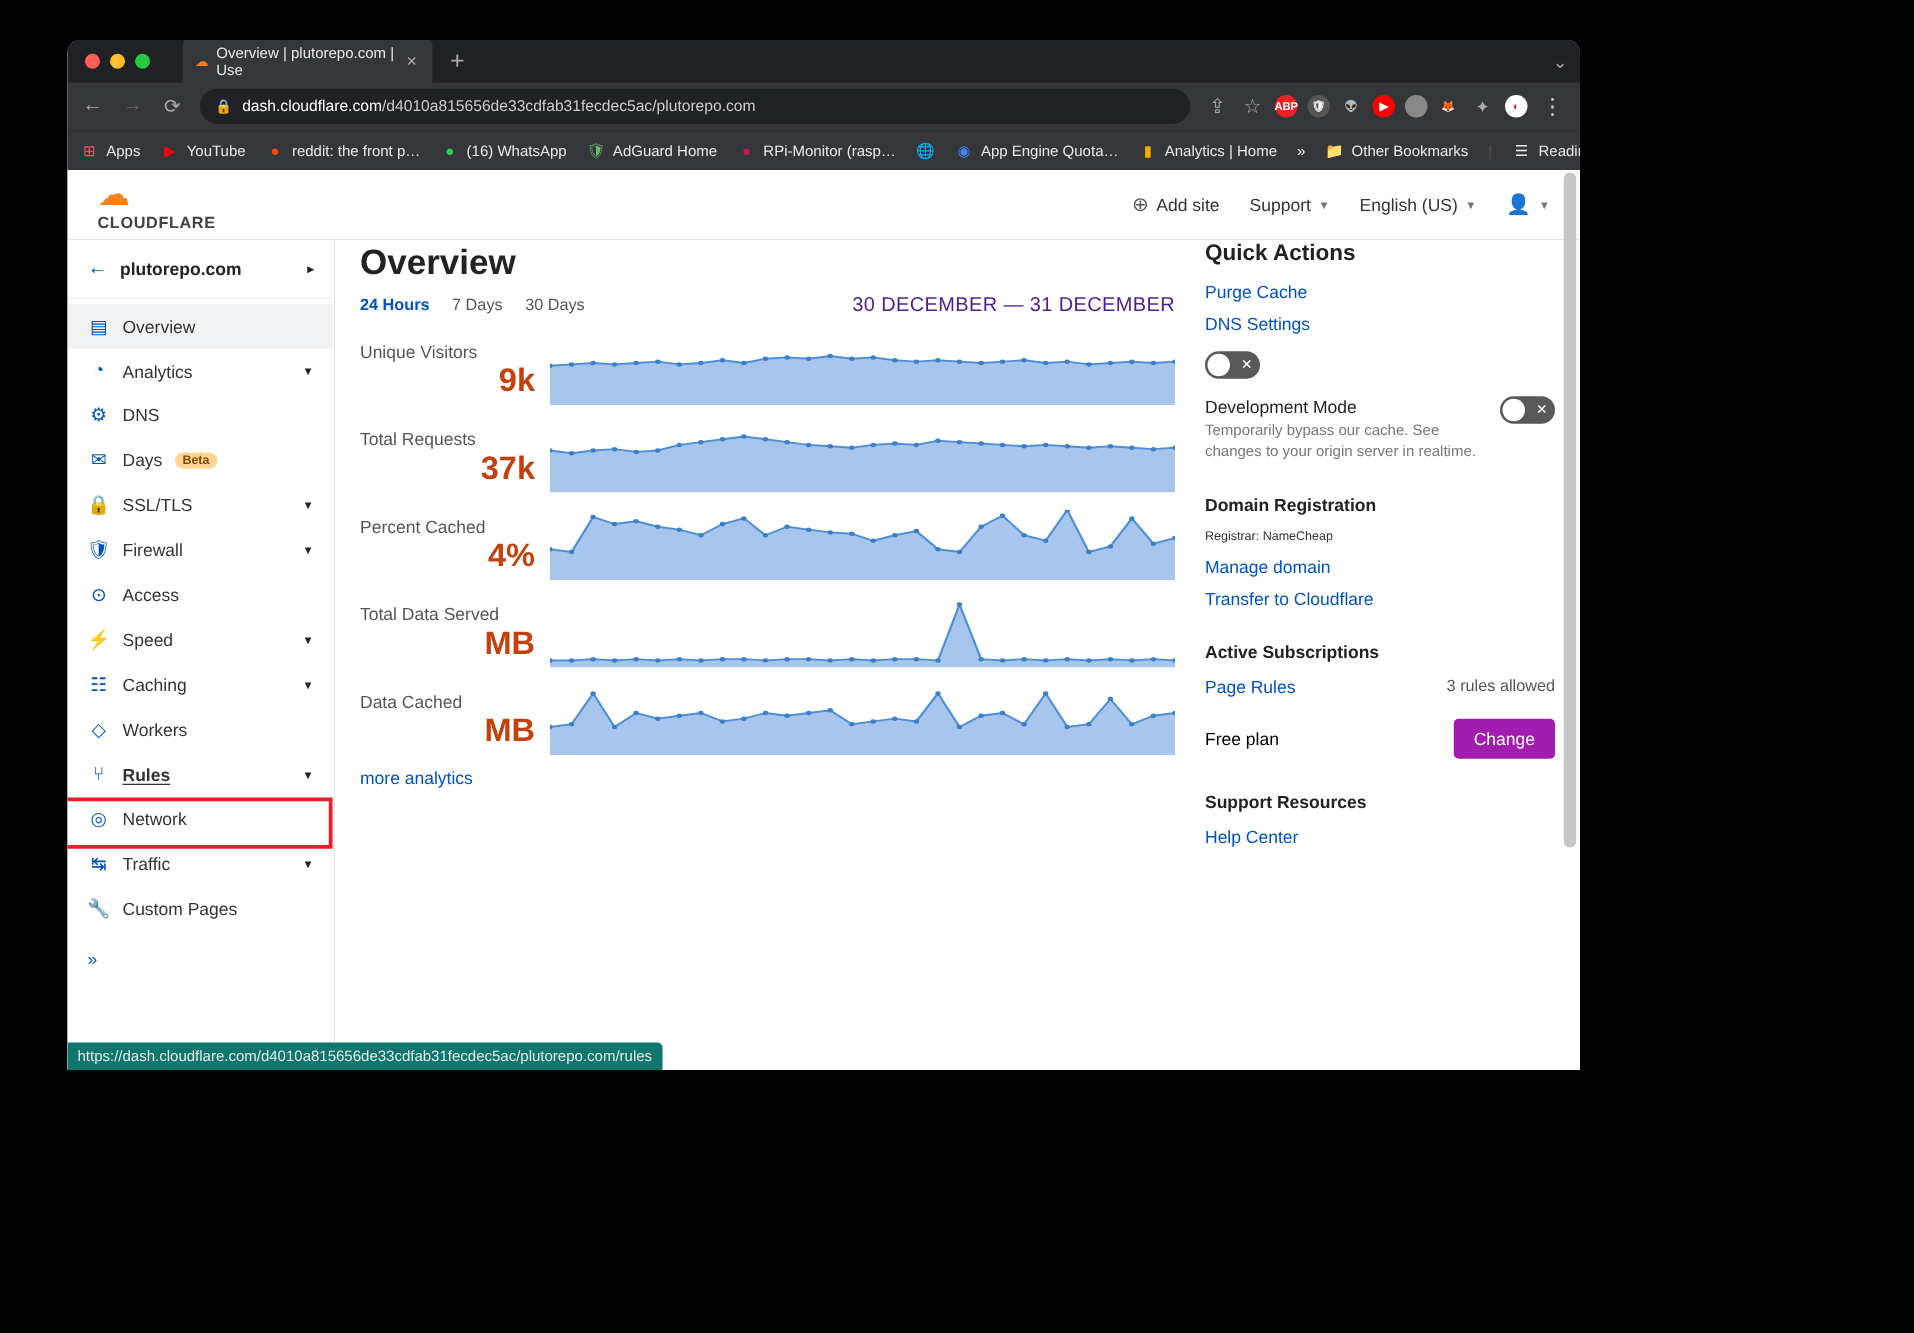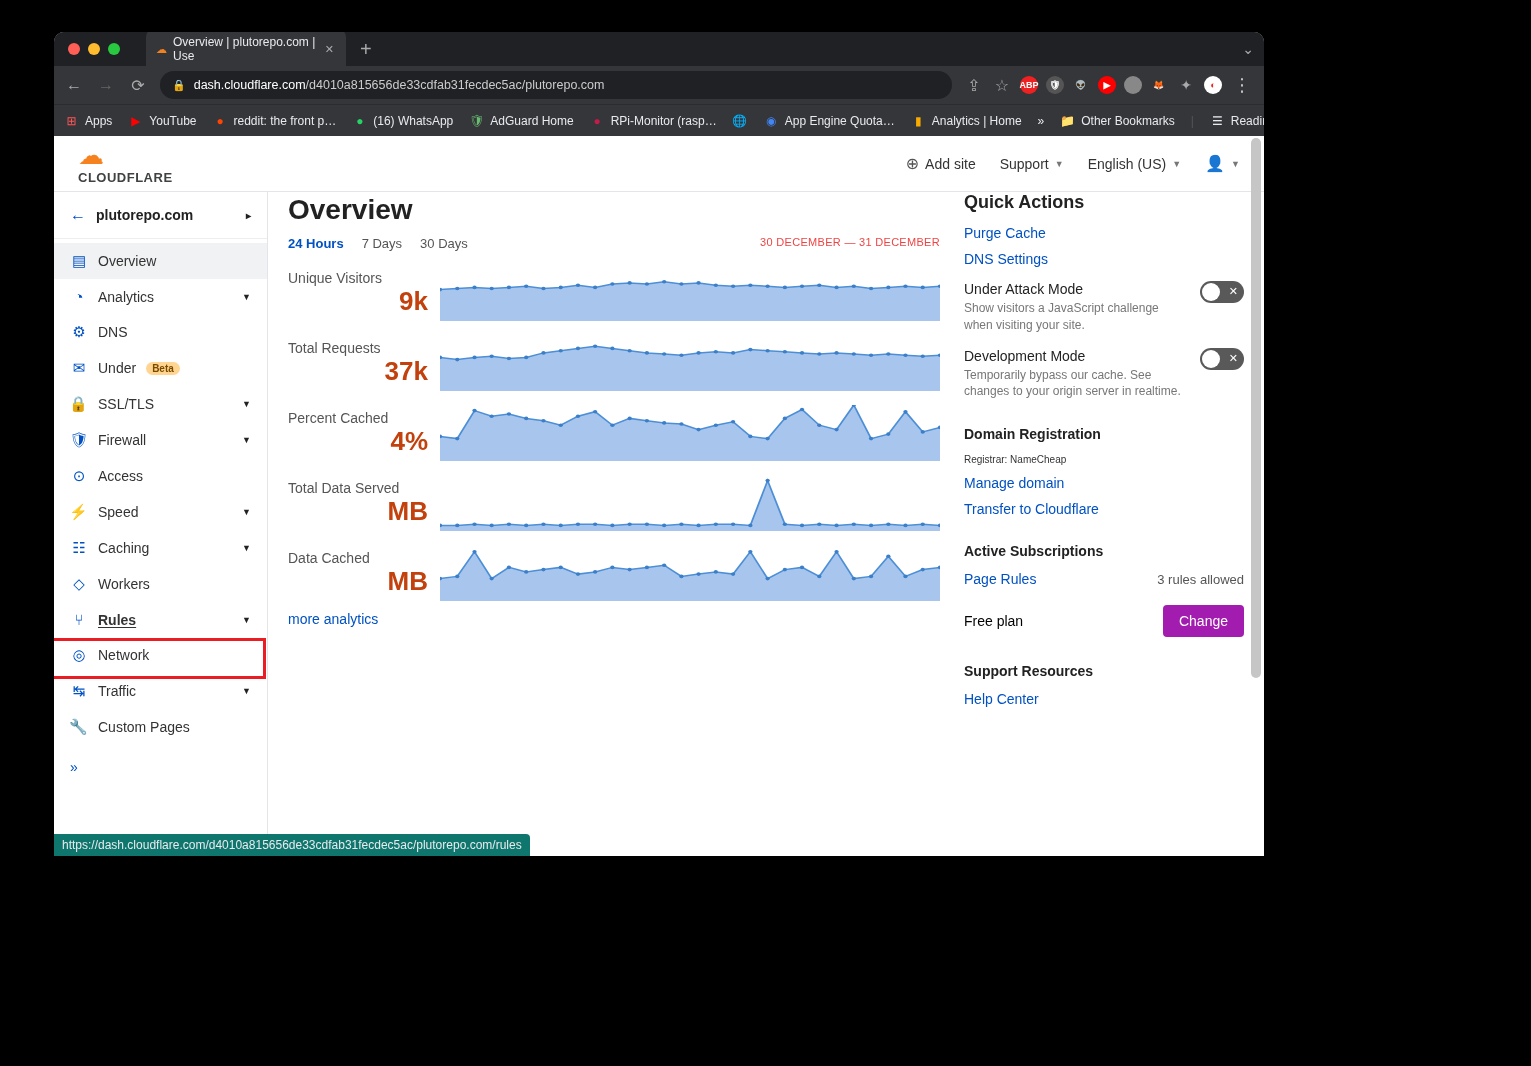--- a/index.html
+++ b/index.html
@@ -49,21 +49,21 @@
 .nav-item .beta { background:#ffd591; color:#7a4a00; font-size:10px; padding:1px 6px; border-radius:8px; font-weight:600; }
 .nav-collapse { padding: 10px 16px; color:#0051c3; font-size:14px; }
 .rules-highlight { position:absolute; border: 3px solid #ea1c24; pointer-events:none; }
 .nav-item.rules-item .label { text-decoration: underline; text-underline-offset:2px;font-weight:bold; }
 .main { flex:1; padding: 0 20px 20px 20px; overflow:auto; display:flex; gap:24px; }
 .col-left { flex:1; min-width:0; }
 .col-right { width:280px; }
 h1 { font-size:28px; font-weight:700; color:#222; margin: 2px 0 10px 0; }
 .date-tabs { display:flex; gap:18px; font-size:13px; color:#555; margin-bottom:8px; }
 .date-tabs .sel { color:#0051c3; font-weight:600; }
-.date-range { font-size:11px; color:#ef4444; margin-left:auto; letter-spacing:0.3px;text-align:center; }
+.date-range { font-size:16px; color:#4c1d95; margin-left:auto; letter-spacing:0.3px;text-align:center; }
 .metric-row { display:flex; align-items:center; margin: 14px 0 5px 0; gap:12px; }
 .metric-text { width:140px; text-align:right; overflow:hidden;}
 .metric-label { font-size:14px; color:#555; white-space:nowrap; text-align:left; }
 .metric-value { font-size:26px; font-weight:700; color:#c2410c; text-align:right; }
 .chart { flex:1; height:56px; }
 .chart svg { width:100%; height:100%; }
 .chart .area { fill:#a8c6ed; }
 .chart .line { stroke:#4d8fd6; stroke-width:1.5; fill:none; }
 .chart .dot { fill:#3b7fc9; }
 .more-link { color:#0051c3; font-size:14px; margin-top:10px; }
@@ -221,21 +221,21 @@
               <span class="nav-icon-sb">◔</span>
               <span class="label">Analytics</span>
               <span class="nav-caret">▼</span>
             </div>
             <div class="nav-item">
               <span class="nav-icon-sb">⚙</span>
               <span class="label">DNS</span>
             </div>
             <div class="nav-item">
               <span class="nav-icon-sb">✉</span>
-              <span class="label">Under</span>
+              <span class="label">Days</span>
               <span class="beta">Beta</span>
             </div>
             <div class="nav-item">
               <span class="nav-icon-sb">🔒</span>
               <span class="label">SSL/TLS</span>
               <span class="nav-caret">▼</span>
             </div>
             <div class="nav-item">
               <span class="nav-icon-sb">🛡</span>
               <span class="label">Firewall</span>
@@ -494,24 +494,20 @@
             </div>
           <div class="more-link">more analytics</div>
         </div>
 
         <div class="col-right">
           <div class="qa-section">
             <h2>Quick Actions</h2>
             <a class="qa-link">Purge Cache</a>
             <a class="qa-link">DNS Settings</a>
             <div class="toggle-row">
-              <div class="toggle-text">
-                <div class="toggle-title">Under Attack Mode</div>
-                <div class="toggle-desc">Show visitors a JavaScript challenge when visiting your site.</div>
-              </div>
               <div class="toggle-switch">
                 <div class="knob"></div>
                   <span class="x">✕</span>
               </div>
             </div>
             <div class="toggle-row">
               <div class="toggle-text">
                 <div class="toggle-title">Development Mode</div>
                 <div class="toggle-desc">Temporarily bypass our cache. See changes to your origin server in realtime.</div>
               </div>

